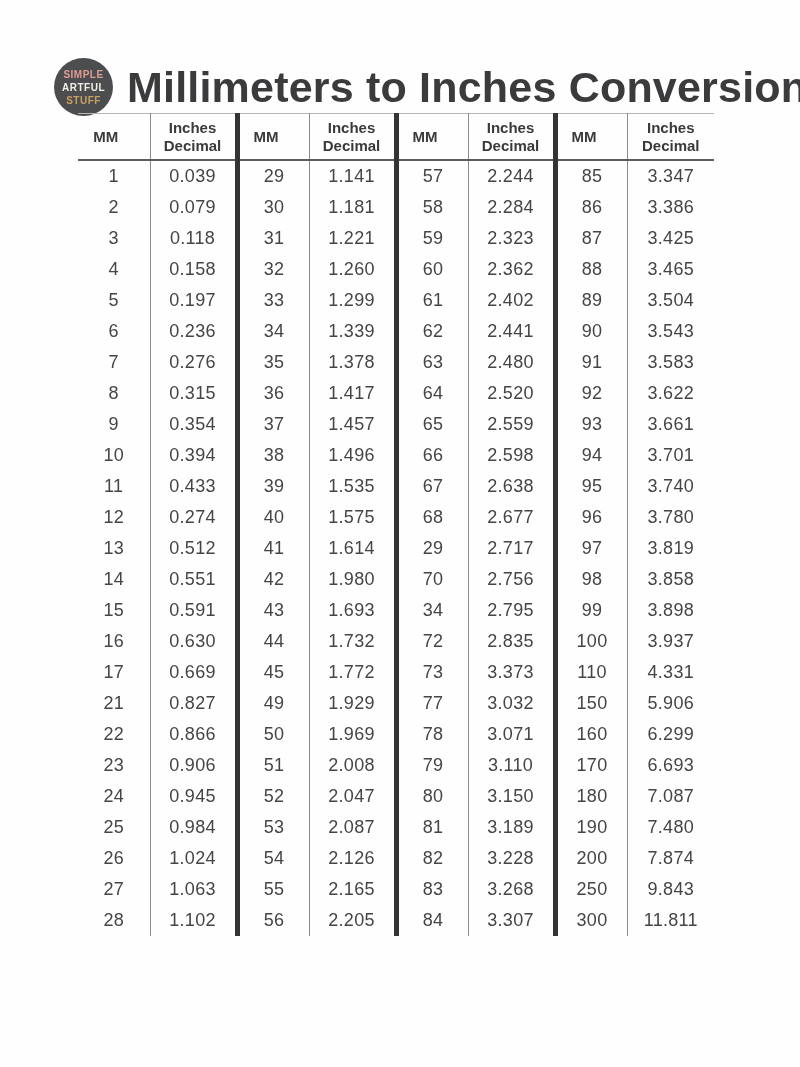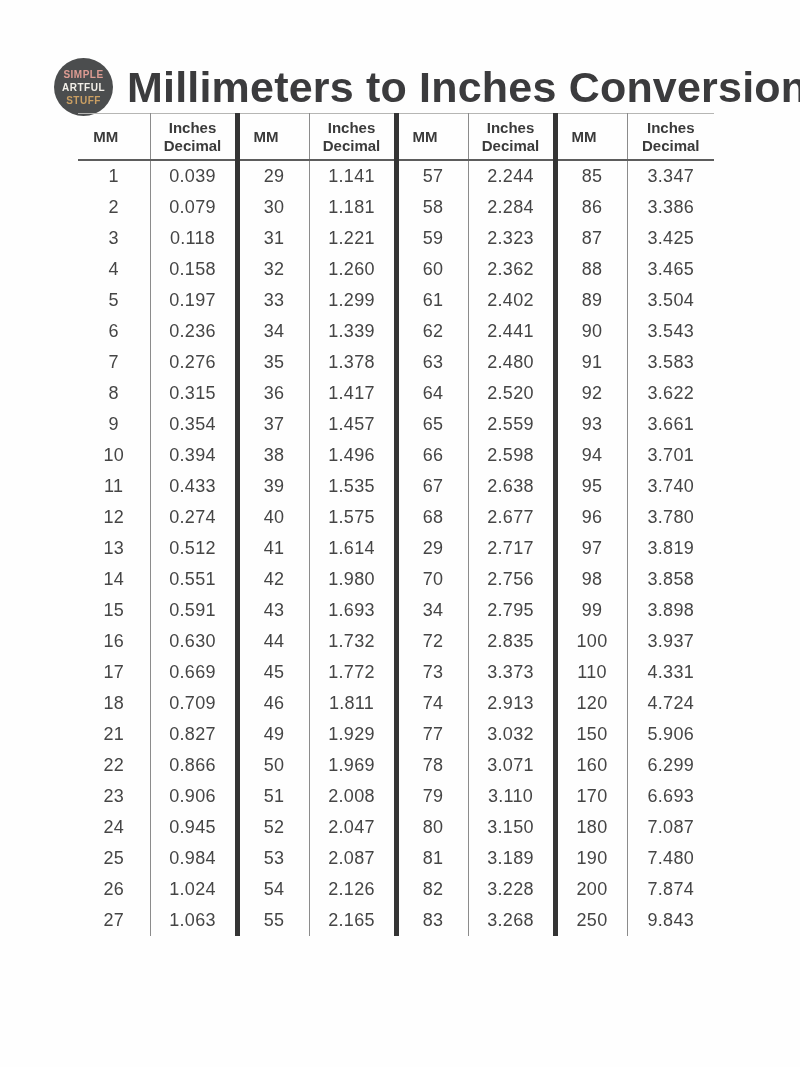--- a/index.html
+++ b/index.html
@@ -299,30 +299,20 @@
           <td class="mm-cell">17</td>
           <td class="in-cell group-end">0.669</td>
           <td class="mm-cell">45</td>
           <td class="in-cell group-end">1.772</td>
           <td class="mm-cell">73</td>
           <td class="in-cell group-end">3.373</td>
           <td class="mm-cell">110</td>
           <td class="in-cell">4.331</td>
         </tr>
         <tr>
-          <td class="mm-cell">18</td>
-          <td class="in-cell group-end">0.709</td>
-          <td class="mm-cell">46</td>
-          <td class="in-cell group-end">1.811</td>
-          <td class="mm-cell">74</td>
-          <td class="in-cell group-end">2.913</td>
-          <td class="mm-cell">120</td>
-          <td class="in-cell">4.724</td>
-        </tr>
-        <tr>
           <td class="mm-cell">21</td>
           <td class="in-cell group-end">0.827</td>
           <td class="mm-cell">49</td>
           <td class="in-cell group-end">1.929</td>
           <td class="mm-cell">77</td>
           <td class="in-cell group-end">3.032</td>
           <td class="mm-cell">150</td>
           <td class="in-cell">5.906</td>
         </tr>
         <tr>
@@ -378,15 +368,25 @@
         <tr>
           <td class="mm-cell">27</td>
           <td class="in-cell group-end">1.063</td>
           <td class="mm-cell">55</td>
           <td class="in-cell group-end">2.165</td>
           <td class="mm-cell">83</td>
           <td class="in-cell group-end">3.268</td>
           <td class="mm-cell">250</td>
           <td class="in-cell">9.843</td>
         </tr>
+        <tr>
+          <td class="mm-cell">28</td>
+          <td class="in-cell group-end">1.102</td>
+          <td class="mm-cell">56</td>
+          <td class="in-cell group-end">2.205</td>
+          <td class="mm-cell">84</td>
+          <td class="in-cell group-end">3.307</td>
+          <td class="mm-cell">300</td>
+          <td class="in-cell">11.811</td>
+        </tr>
       </tbody>
   </table>
 </div>
 
 </body></html>

